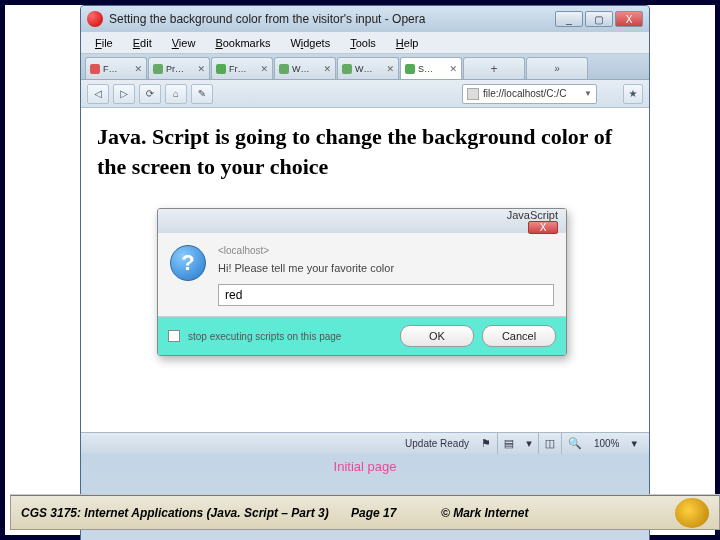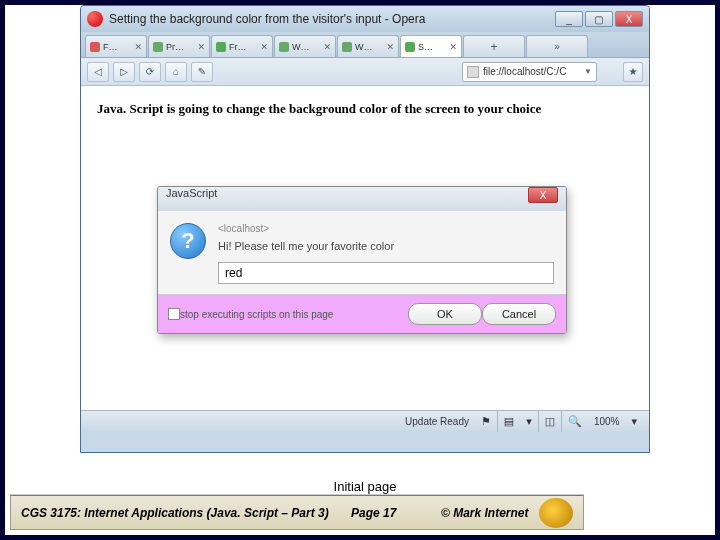--- a/index.html
+++ b/index.html
@@ -2,21 +2,21 @@
 <html><head>
 <meta charset="utf-8">
 <style>
 * { margin: 0; padding: 0; box-sizing: border-box; font-family: Arial, sans-serif; }
 body { width: 720px; height: 540px; background: #000033; overflow: hidden; }
 
 .slide { position: absolute; left: 5px; top: 5px; width: 710px; height: 530px; background: #fff; }
 .screenshot-area { position: absolute; left: 75px; top: 0; width: 570px; height: 470px; }
 
 
-.window-frame { width: 100%; height: 448px; border: 1px solid #4a6a8a; border-radius: 4px 4px 0 0; overflow: hidden; background: linear-gradient(#aac5dd, #c8d8e8); }
+.window-frame { width: 100%; height: 536px; border: 1px solid #4a6a8a; border-radius: 4px 4px 0 0; overflow: hidden; background: linear-gradient(#aac5dd, #c8d8e8); }
 .titlebar { height: 26px; background: linear-gradient(#d5e3f0, #b8ccdf); display: flex; align-items: center; padding: 0 6px; font-size: 12px; color: #222; }
 .titlebar .opera-icon { width: 16px; height: 16px; background: radial-gradient(circle at 30% 30%, #ff6b6b, #c00); border-radius: 50%; margin-right: 6px; }
 .titlebar .title-text { flex: 1; }
 .win-controls { display: flex; gap: 2px; }
 .win-btn { width: 28px; height: 16px; background: linear-gradient(#eef3f8, #c2d3e2); border: 1px solid #7a94ab; border-radius: 2px; display: flex; align-items: center; justify-content: center; font-size: 10px; color: #334; }
 .win-btn.close { background: linear-gradient(#e88, #c44); color: #fff; }
 
 .menubar { height: 22px; background: #e8eef4; display: flex; align-items: center; padding: 0 6px; font-size: 11px; gap: 4px; border-bottom: 1px solid #c0c8d0; }
 .menu-item { padding: 2px 8px; }
 .menu-item u { text-decoration: underline; }
@@ -32,49 +32,49 @@
 .tab-chev { width: 18px; justify-content: center; font-size: 10px; color: #555; }
 
 .toolbar { height: 28px; background: linear-gradient(#e6edf4, #d4e0ec); display: flex; align-items: center; padding: 0 6px; gap: 4px; border-bottom: 1px solid #b0c0d0; }
 .tool-btn { width: 22px; height: 20px; background: linear-gradient(#f4f8fc, #dce6f0); border: 1px solid #b0c0d0; border-radius: 2px; display: flex; align-items: center; justify-content: center; font-size: 10px; color: #456; }
 .addr-bar { flex: 0 0 135px; height: 20px; background: #fff; border: 1px solid #a0b0c0; border-radius: 2px; display: flex; align-items: center; padding: 0 4px; font-size: 10px; color: #333; margin-left: auto; margin-right: 22px; }
 .addr-icon { width: 12px; height: 12px; background: #ddd; margin-right: 4px; border: 1px solid #aaa; }
 .addr-drop { margin-left: auto; font-size: 8px; color: #666; }
 .star-btn { width: 20px; }
 
 .content-area { background: #fff; height: 324px; padding: 14px 16px; position: relative; }
-.page-heading { font-family: Georgia, 'Times New Roman', serif; font-size: 13px; font-weight: bold; color: #000; line-height: 1.35; }
+.page-heading { font-family: Georgia, 'Times New Roman', serif; font-size: 22px; font-weight: bold; color: #000; line-height: 1.35; }
 
 
 .dialog { position: absolute; left: 76px; top: 100px; width: 410px; border: 1px solid #888; border-radius: 3px; box-shadow: 2px 4px 10px rgba(0,0,0,.3); overflow: hidden; }
-.dialog-title { height: 24px; background: linear-gradient(#e8eef4, #d4dde6); display: flex; align-items: flex-start; padding: 0 8px; font-size: 11px; color: #333; }
+.dialog-title { height: 24px; background: linear-gradient(#e8eef4, #d4dde6); display: flex; align-items: flex-end; padding: 0 8px; font-size: 11px; color: #333; flex-direction: column; }
 .dialog-title .dlg-close { margin-left: auto; width: 30px; height: 16px; background: linear-gradient(#e88, #c44); border: 1px solid #a33; border-radius: 2px; display: flex; align-items: center; justify-content: center; color: #fff; font-size: 10px; }
 .dialog-body { background: #f4f4f4; padding: 12px 12px 10px; display: flex; gap: 12px; }
 .qmark { width: 36px; height: 36px; border-radius: 50%; background: radial-gradient(circle at 35% 30%, #8cf, #27c); display: flex; align-items: center; justify-content: center; color: #fff; font-size: 22px; font-weight: bold; border: 1px solid #369; }
 .dialog-text { flex: 1; font-size: 11px; color: #444; }
 .dlg-host { color: #888; font-size: 10px; }
 .dlg-prompt { margin: 6px 0 10px; }
 .dlg-input { width: 100%; height: 22px; border: 1px solid #aaa; background: #fff; padding: 2px 6px; font-size: 12px; color: #000; outline: none; }
-.dialog-footer { background: #f0abfc; border-top: 1px solid #ccc; display: flex; align-items: center; padding: 8px 10px; }
+.dialog-footer { background: #5eead4; border-top: 1px solid #ccc; display: flex; align-items: center; padding: 8px 10px; gap: 8px; }
 .dlg-check { width: 12px; height: 12px; border: 1px solid #888; background: #fff; }
 .dlg-check-label { font-size: 10px; color: #555; flex: 1; }
 .dlg-btn { min-width: 74px; height: 22px; background: linear-gradient(#fff, #e8e8e8); border: 1px solid #999; border-radius: 10px; font-size: 11px; color: #222; display: flex; align-items: center; justify-content: center; cursor: pointer; }
 
 .statusbar { height: 22px; background: linear-gradient(#e2eaf2, #cad8e6); border-top: 1px solid #a8b8c8; display: flex; align-items: center; padding: 0 6px; font-size: 10px; color: #334; }
 .status-spacer { flex: 1; }
 .status-item { display: flex; align-items: center; gap: 12px; padding: 0 6px; border-left: 1px solid #a8b8c8; height: 100%; }
 .status-item.first { border-left: none; }
 .sicon { font-size: 11px; }
 .zoom-val { font-size: 10px; }
 
 
-.caption { position: absolute; left: 0; top: 454px; width: 100%; text-align: center; font-size: 13px; color: #000000; margin-top: 20px; }
-
-
-.slide-footer { position: absolute; left: 5px; bottom: 5px; width: 574px; height: 36px; background: linear-gradient(#ece8d8, #dcd5ba); border: 1px solid #999; border-top: 2px ridge #ccc; display: flex; align-items: center; padding: 0 10px; font-size: 12px; font-style: italic; font-weight: bold; font-family: 'Times New Roman', serif; color: #000; }
+.caption { position: absolute; left: 0; top: 454px; width: 100%; text-align: center; font-size: 13px; color: #ec4899; }
+
+
+.slide-footer { position: absolute; left: 5px; bottom: 5px; width: 710px; height: 36px; background: linear-gradient(#ece8d8, #dcd5ba); border: 1px solid #999; border-top: 2px ridge #ccc; display: flex; align-items: center; padding: 0 10px; font-size: 12px; font-style: italic; font-weight: bold; font-family: 'Times New Roman', serif; color: #000; }
 .footer-left { flex: 0 0 330px; }
 .footer-page { flex: 0 0 90px; }
 .footer-copy { flex: 1; }
 .footer-logo { width: 34px; height: 30px; background: radial-gradient(circle at 40% 40%, #ffcf40, #b87d00); border-radius: 50%; }
 </style>
 </head>
 <body>
 
 <div class="slide">
   <div class="screenshot-area">
@@ -83,20 +83,29 @@
       <div class="titlebar">
         <div class="opera-icon"></div>
         <div class="title-text">Setting the background color from the visitor's input - Opera</div>
         <div class="win-controls">
           <div class="win-btn">_</div>
           <div class="win-btn">▢</div>
           <div class="win-btn close">X</div>
         </div>
       </div>
 
+      <div class="menubar">
+        <span class="menu-item"><u>F</u><span>ile</span></span>
+        <span class="menu-item"><u>E</u>dit</span>
+        <span class="menu-item"><u>V</u>iew</span>
+        <span class="menu-item"><u>B</u>ookmarks</span>
+        <span class="menu-item">W<u>i</u>dgets</span>
+        <span class="menu-item"><u>T</u>ools</span>
+        <span class="menu-item"><u>H</u>elp</span>
+      </div>
 
       <div class="tabbar">
         <div class="tab">
             <div class="tab-icon red"></div>
             <span>F…</span>
             <span class="x">✕</span>
           </div>
         <div class="tab">
             <div class="tab-icon"></div>
             <span>Pr…</span>

